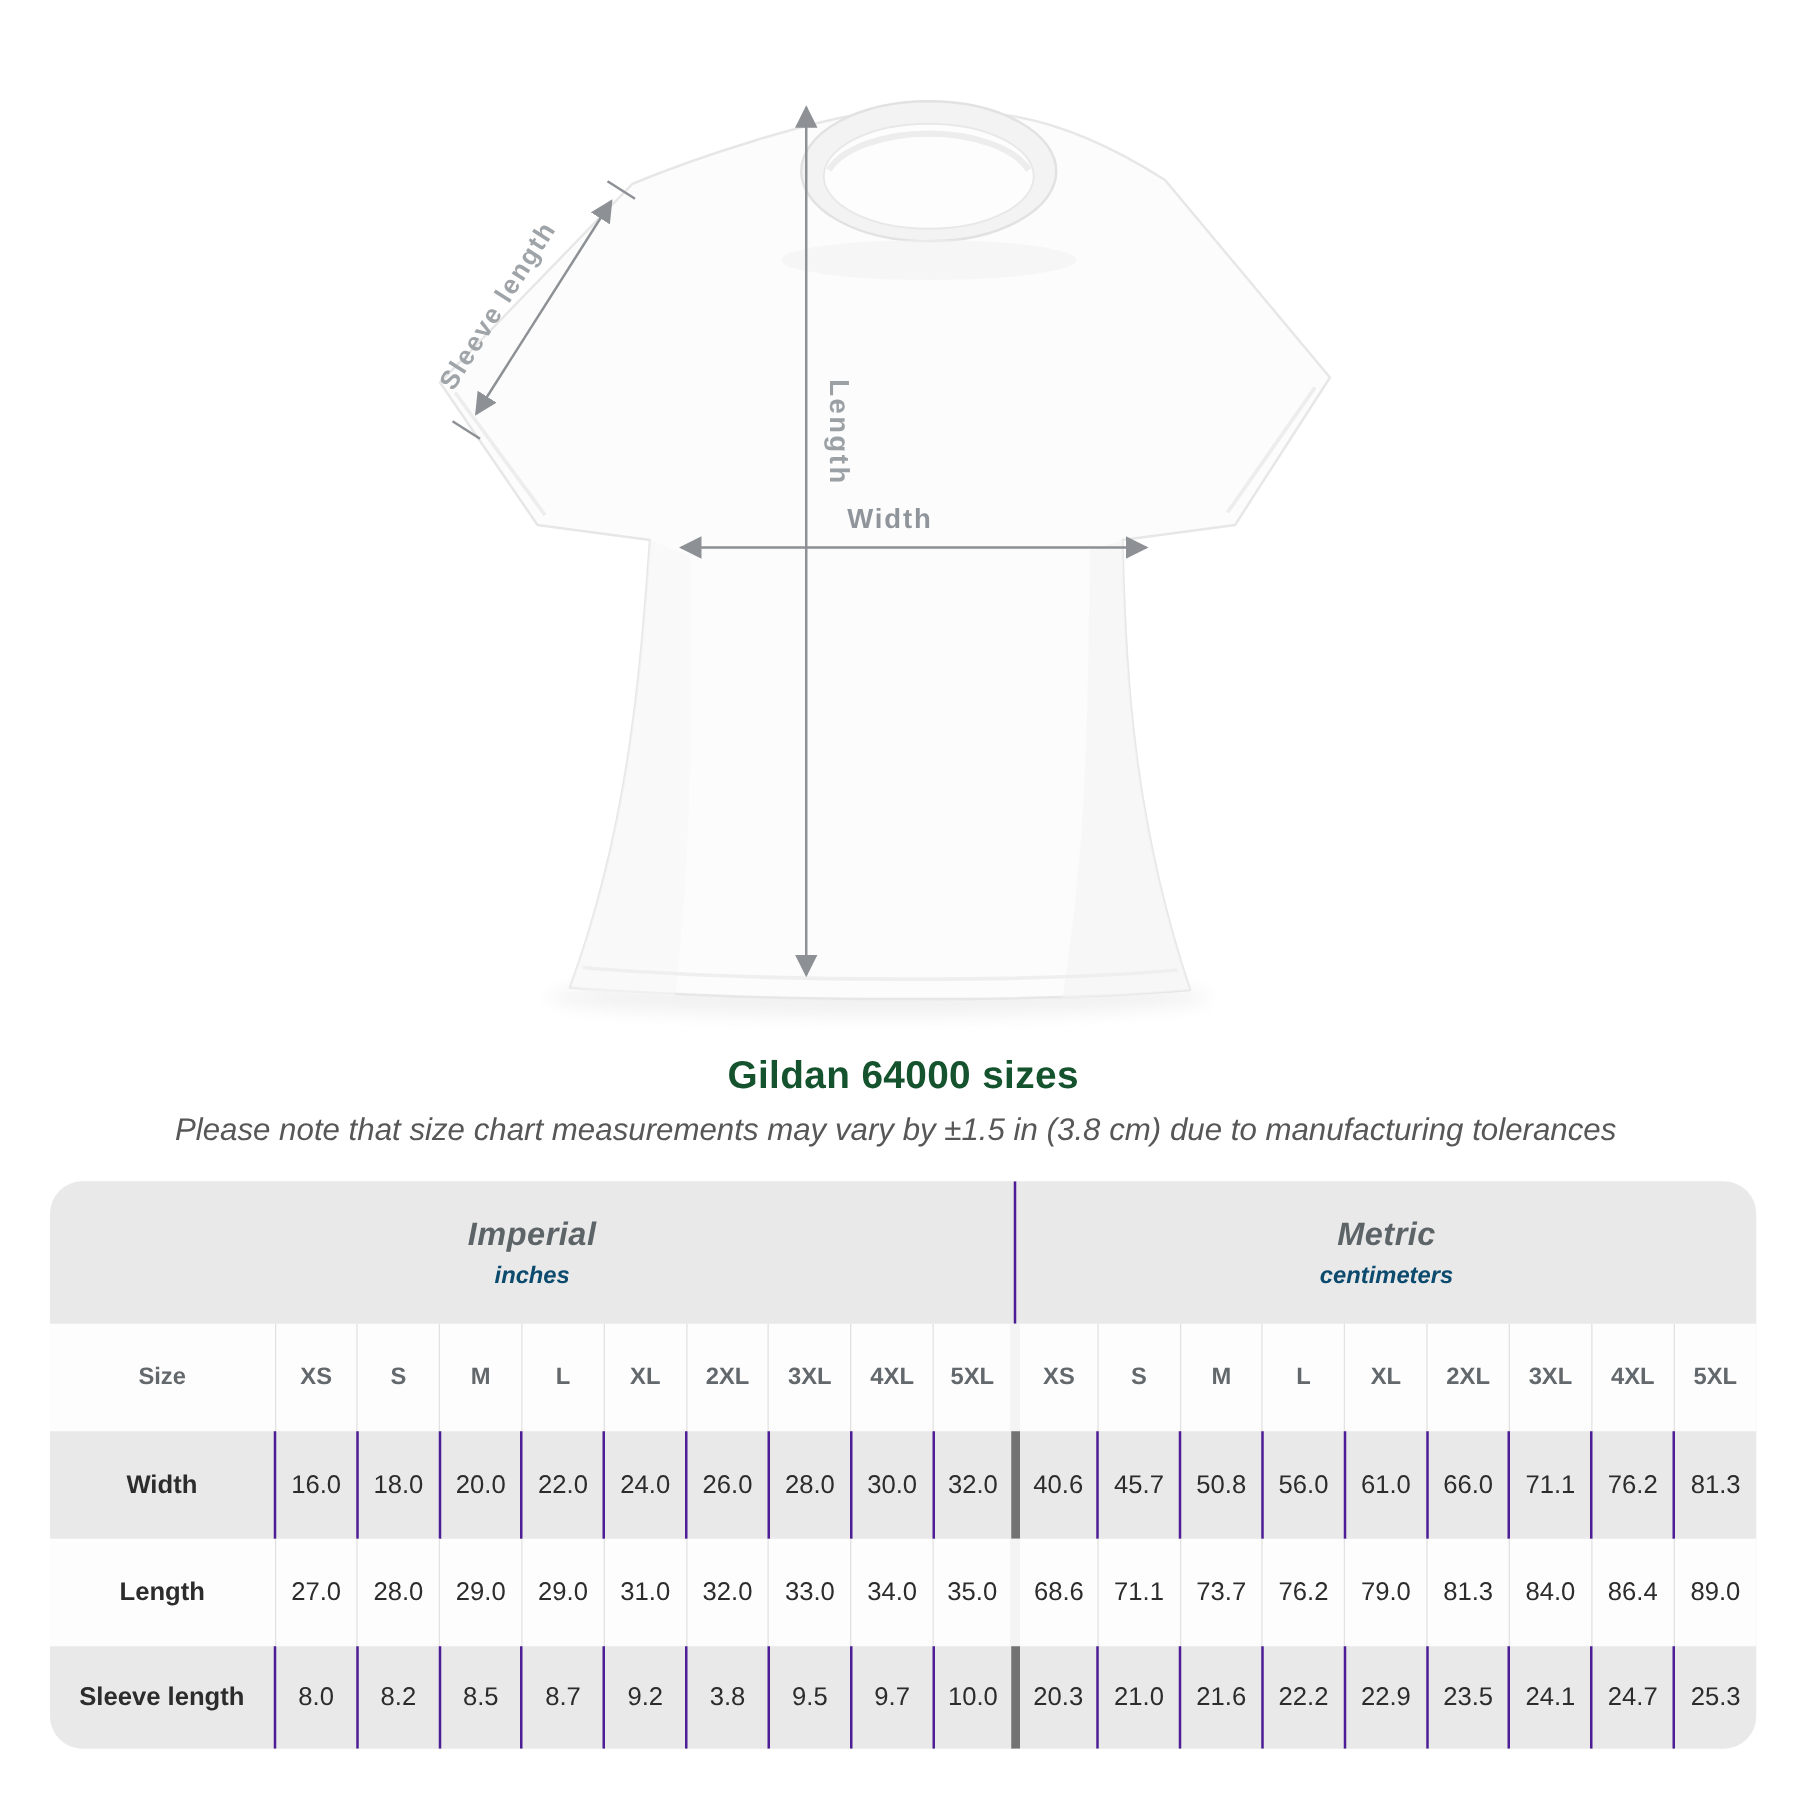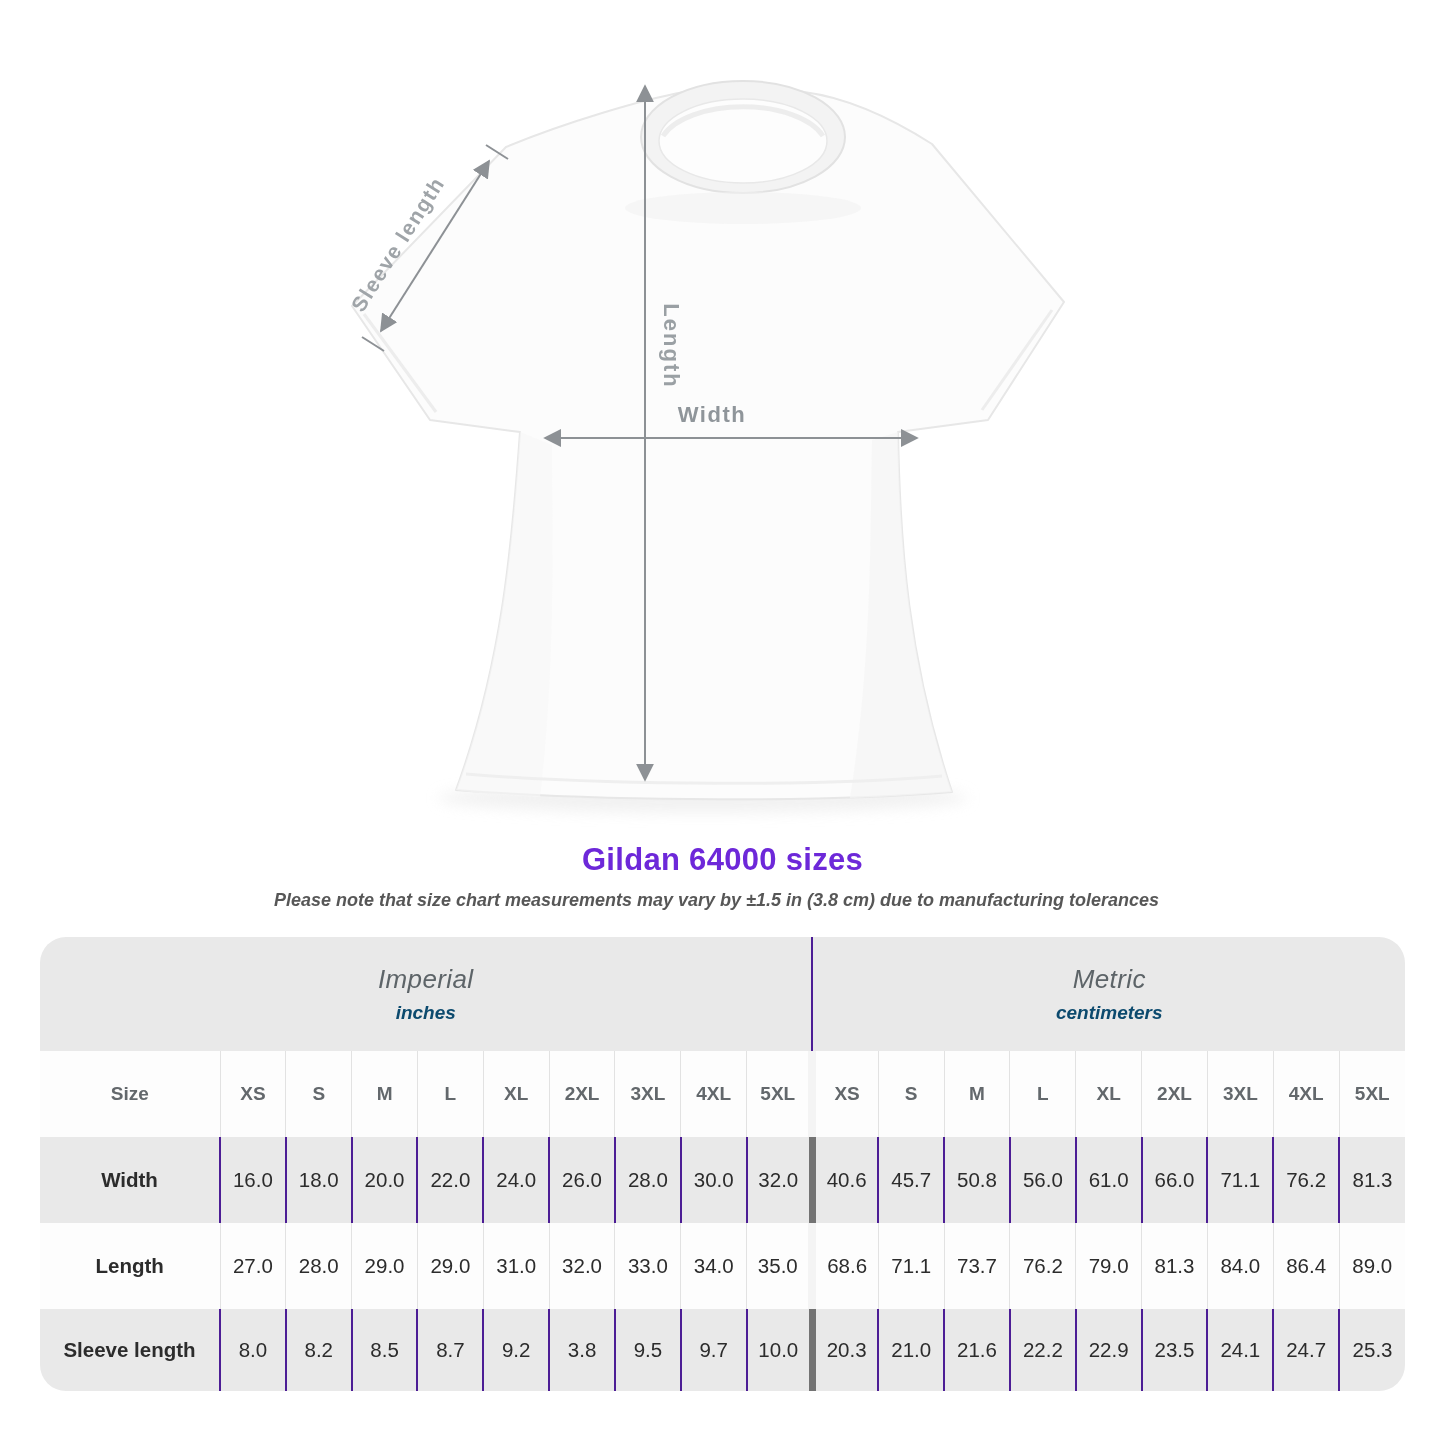--- a/index.html
+++ b/index.html
@@ -5,30 +5,30 @@
   html,body{margin:0;padding:0;background:#ffffff;width:1445px;height:1445px;overflow:hidden;
     font-family:"Liberation Sans","DejaVu Sans",sans-serif;}
   .page{position:relative;width:1445px;height:1445px;background:#fff;}
 
   
   .hero{position:relative;width:1445px;height:832px;}
   .hero svg{display:block}
 
   
   .title-block{text-align:center;}
-  .chart-title{margin:10px 0 0 0;font-size:31px;font-weight:bold;color:#6d28d9;letter-spacing:.3px;}
-  .chart-subtitle{margin:12px 12px 0 0;font-size:18px;font-style:italic;color:#575757;font-weight:bold;}
+  .chart-title{margin:10px 0 0 0;font-size:31px;font-weight:bold;color:#14532d;letter-spacing:.3px;}
+  .chart-subtitle{margin:12px 12px 0 0;font-size:25px;font-style:italic;color:#575757;}
 
   
   .table-wrap{width:1365px;margin:26px auto 0 auto;background:#e9e9e9;border-radius:26px;overflow:hidden;}
   table.size-table{width:100%;border-collapse:collapse;table-layout:fixed;}
   table.size-table td,table.size-table th{text-align:center;vertical-align:middle;padding:0;}
 
   tr.group-row th{height:114px;background:transparent;}
-  .group-label{font-size:26px;font-weight:normal;font-style:italic;color:#5d6468;letter-spacing:.4px;}
+  .group-label{font-size:26px;font-weight:bold;font-style:italic;color:#5d6468;letter-spacing:.4px;}
   .group-unit{margin-top:7px;font-size:19px;font-style:italic;color:#0c4a6e;}
 
   tr.row-white{background:#fdfdfd;}
   tr.row-gray{background:transparent;}
   tr.size-row th{height:86px;font-size:19px;font-weight:bold;color:#63686c;}
   tr.data-row td{height:86px;font-size:20.5px;color:#2c2c2c;}
   tr.data-row.last td{height:82px;}
   td.row-label,th.row-label{font-size:20px;font-weight:bold;color:#5f6468;}
 
   

